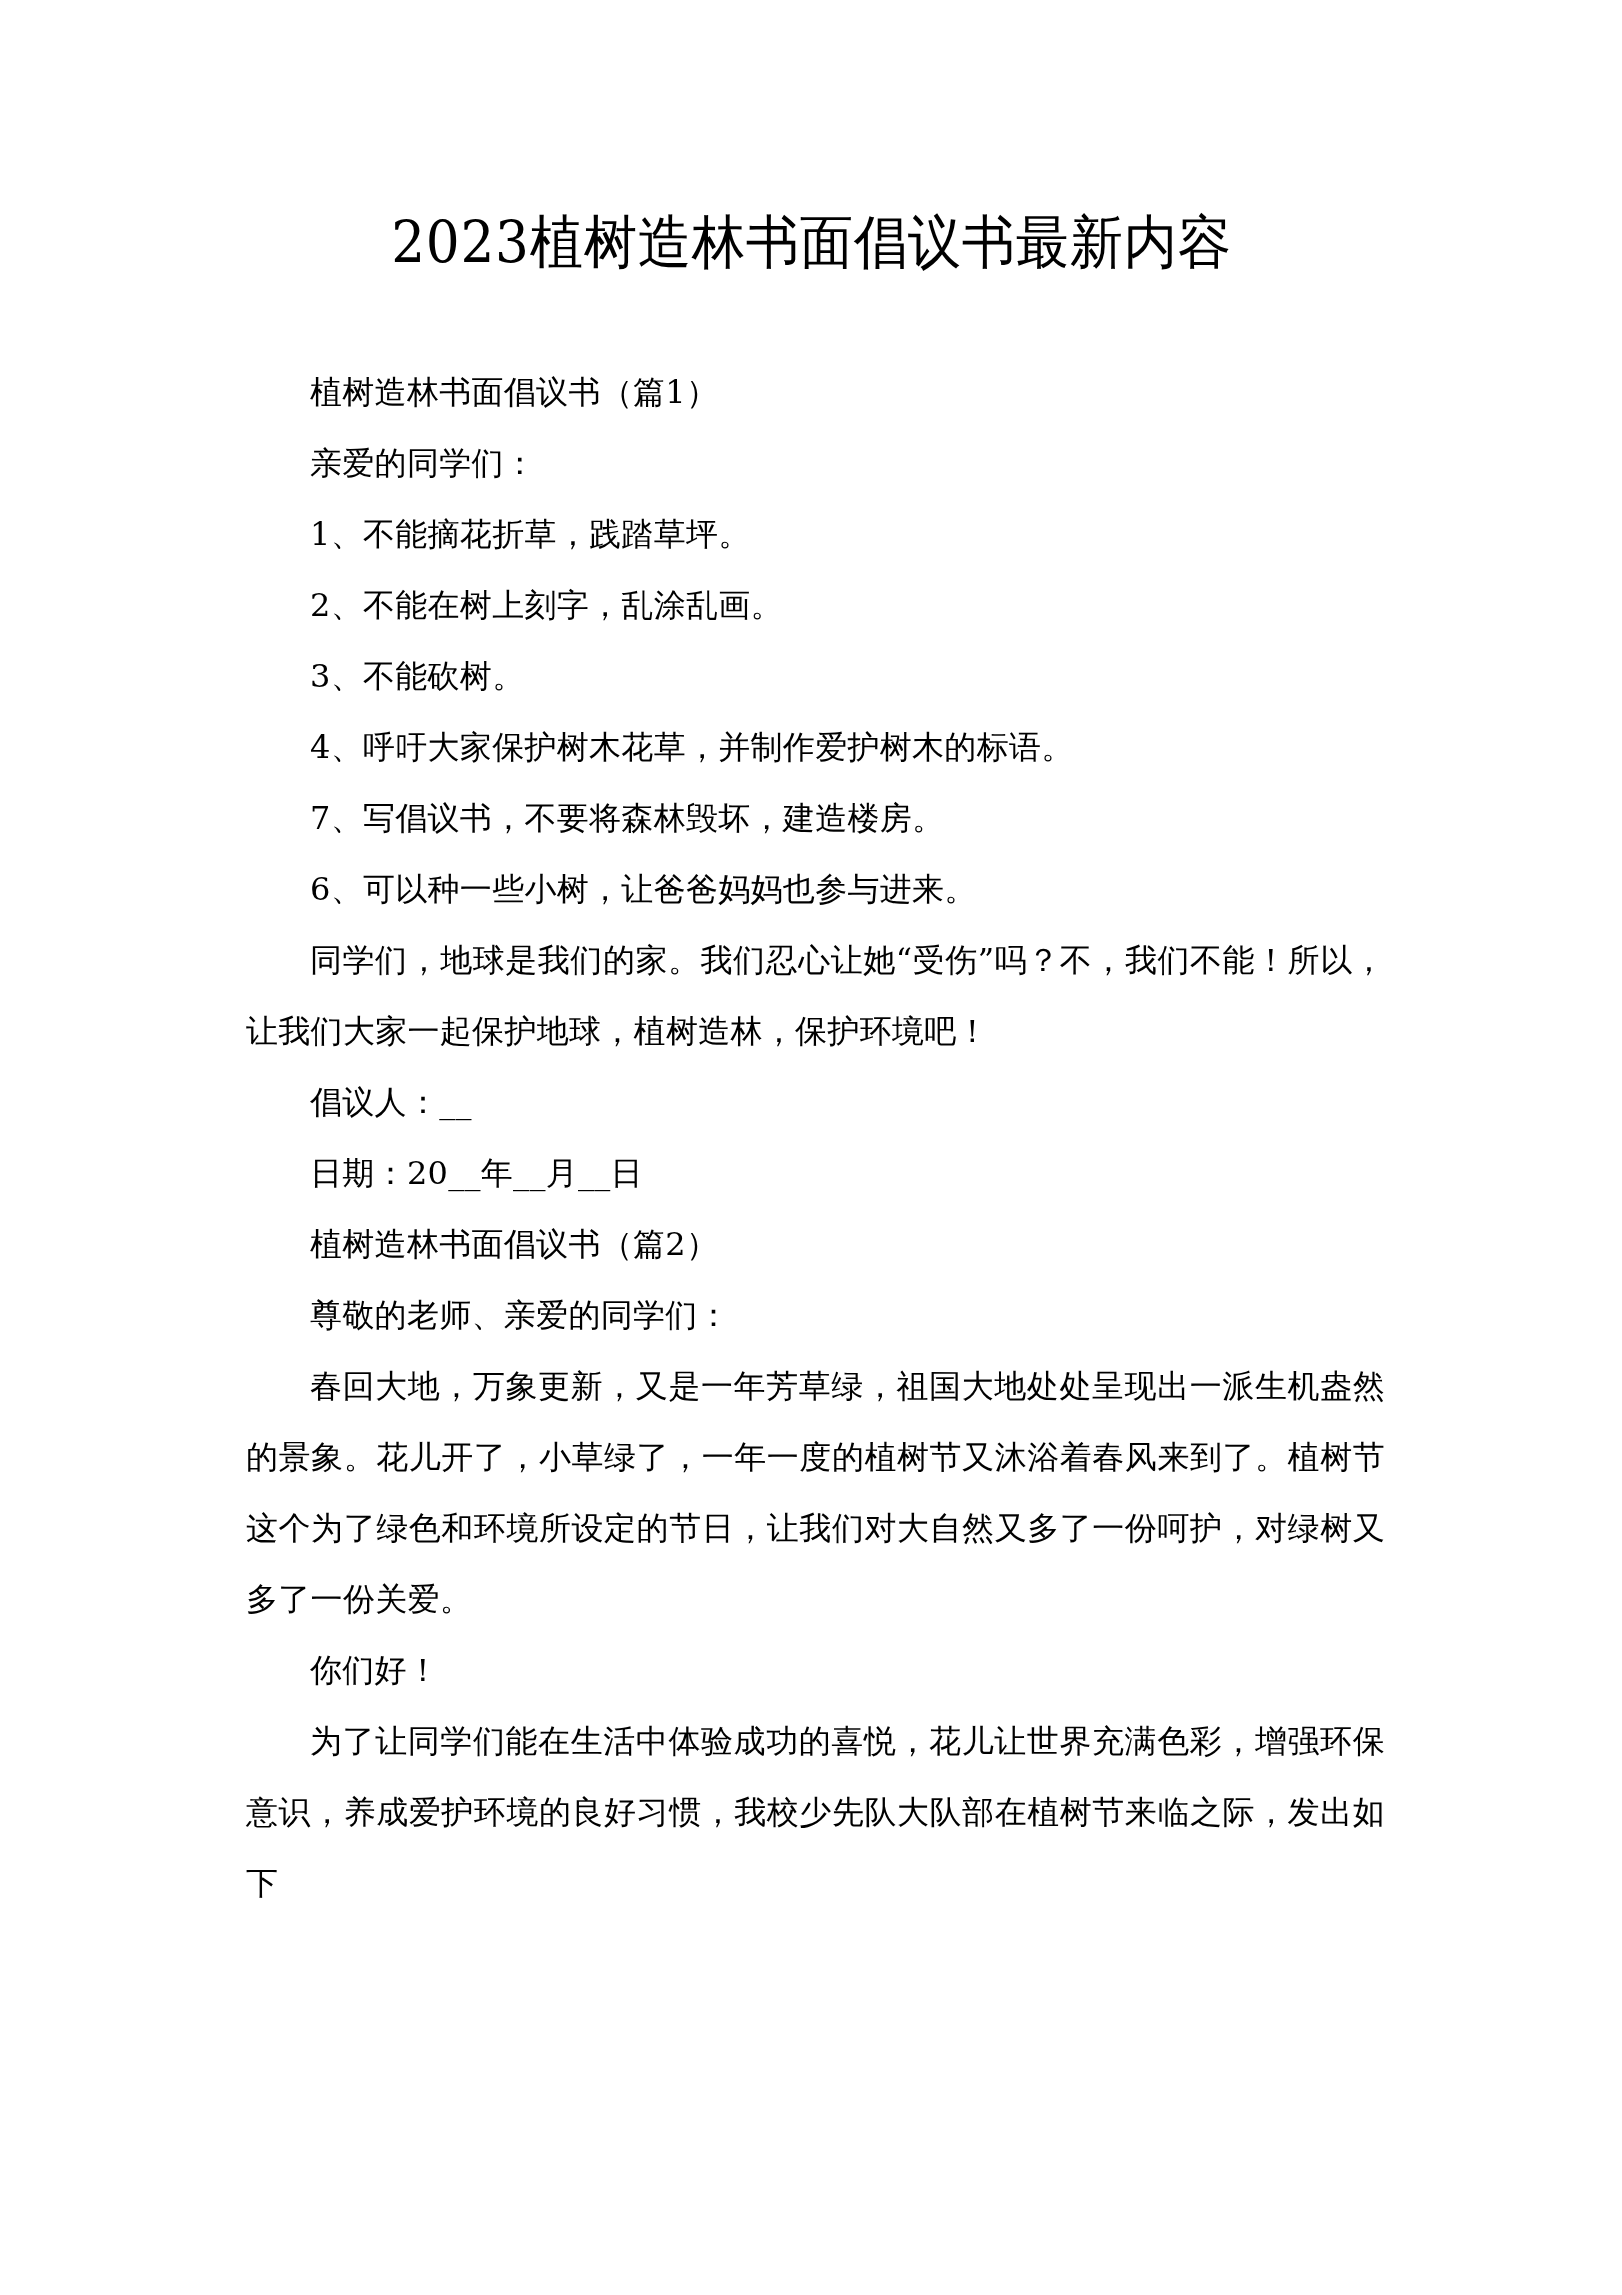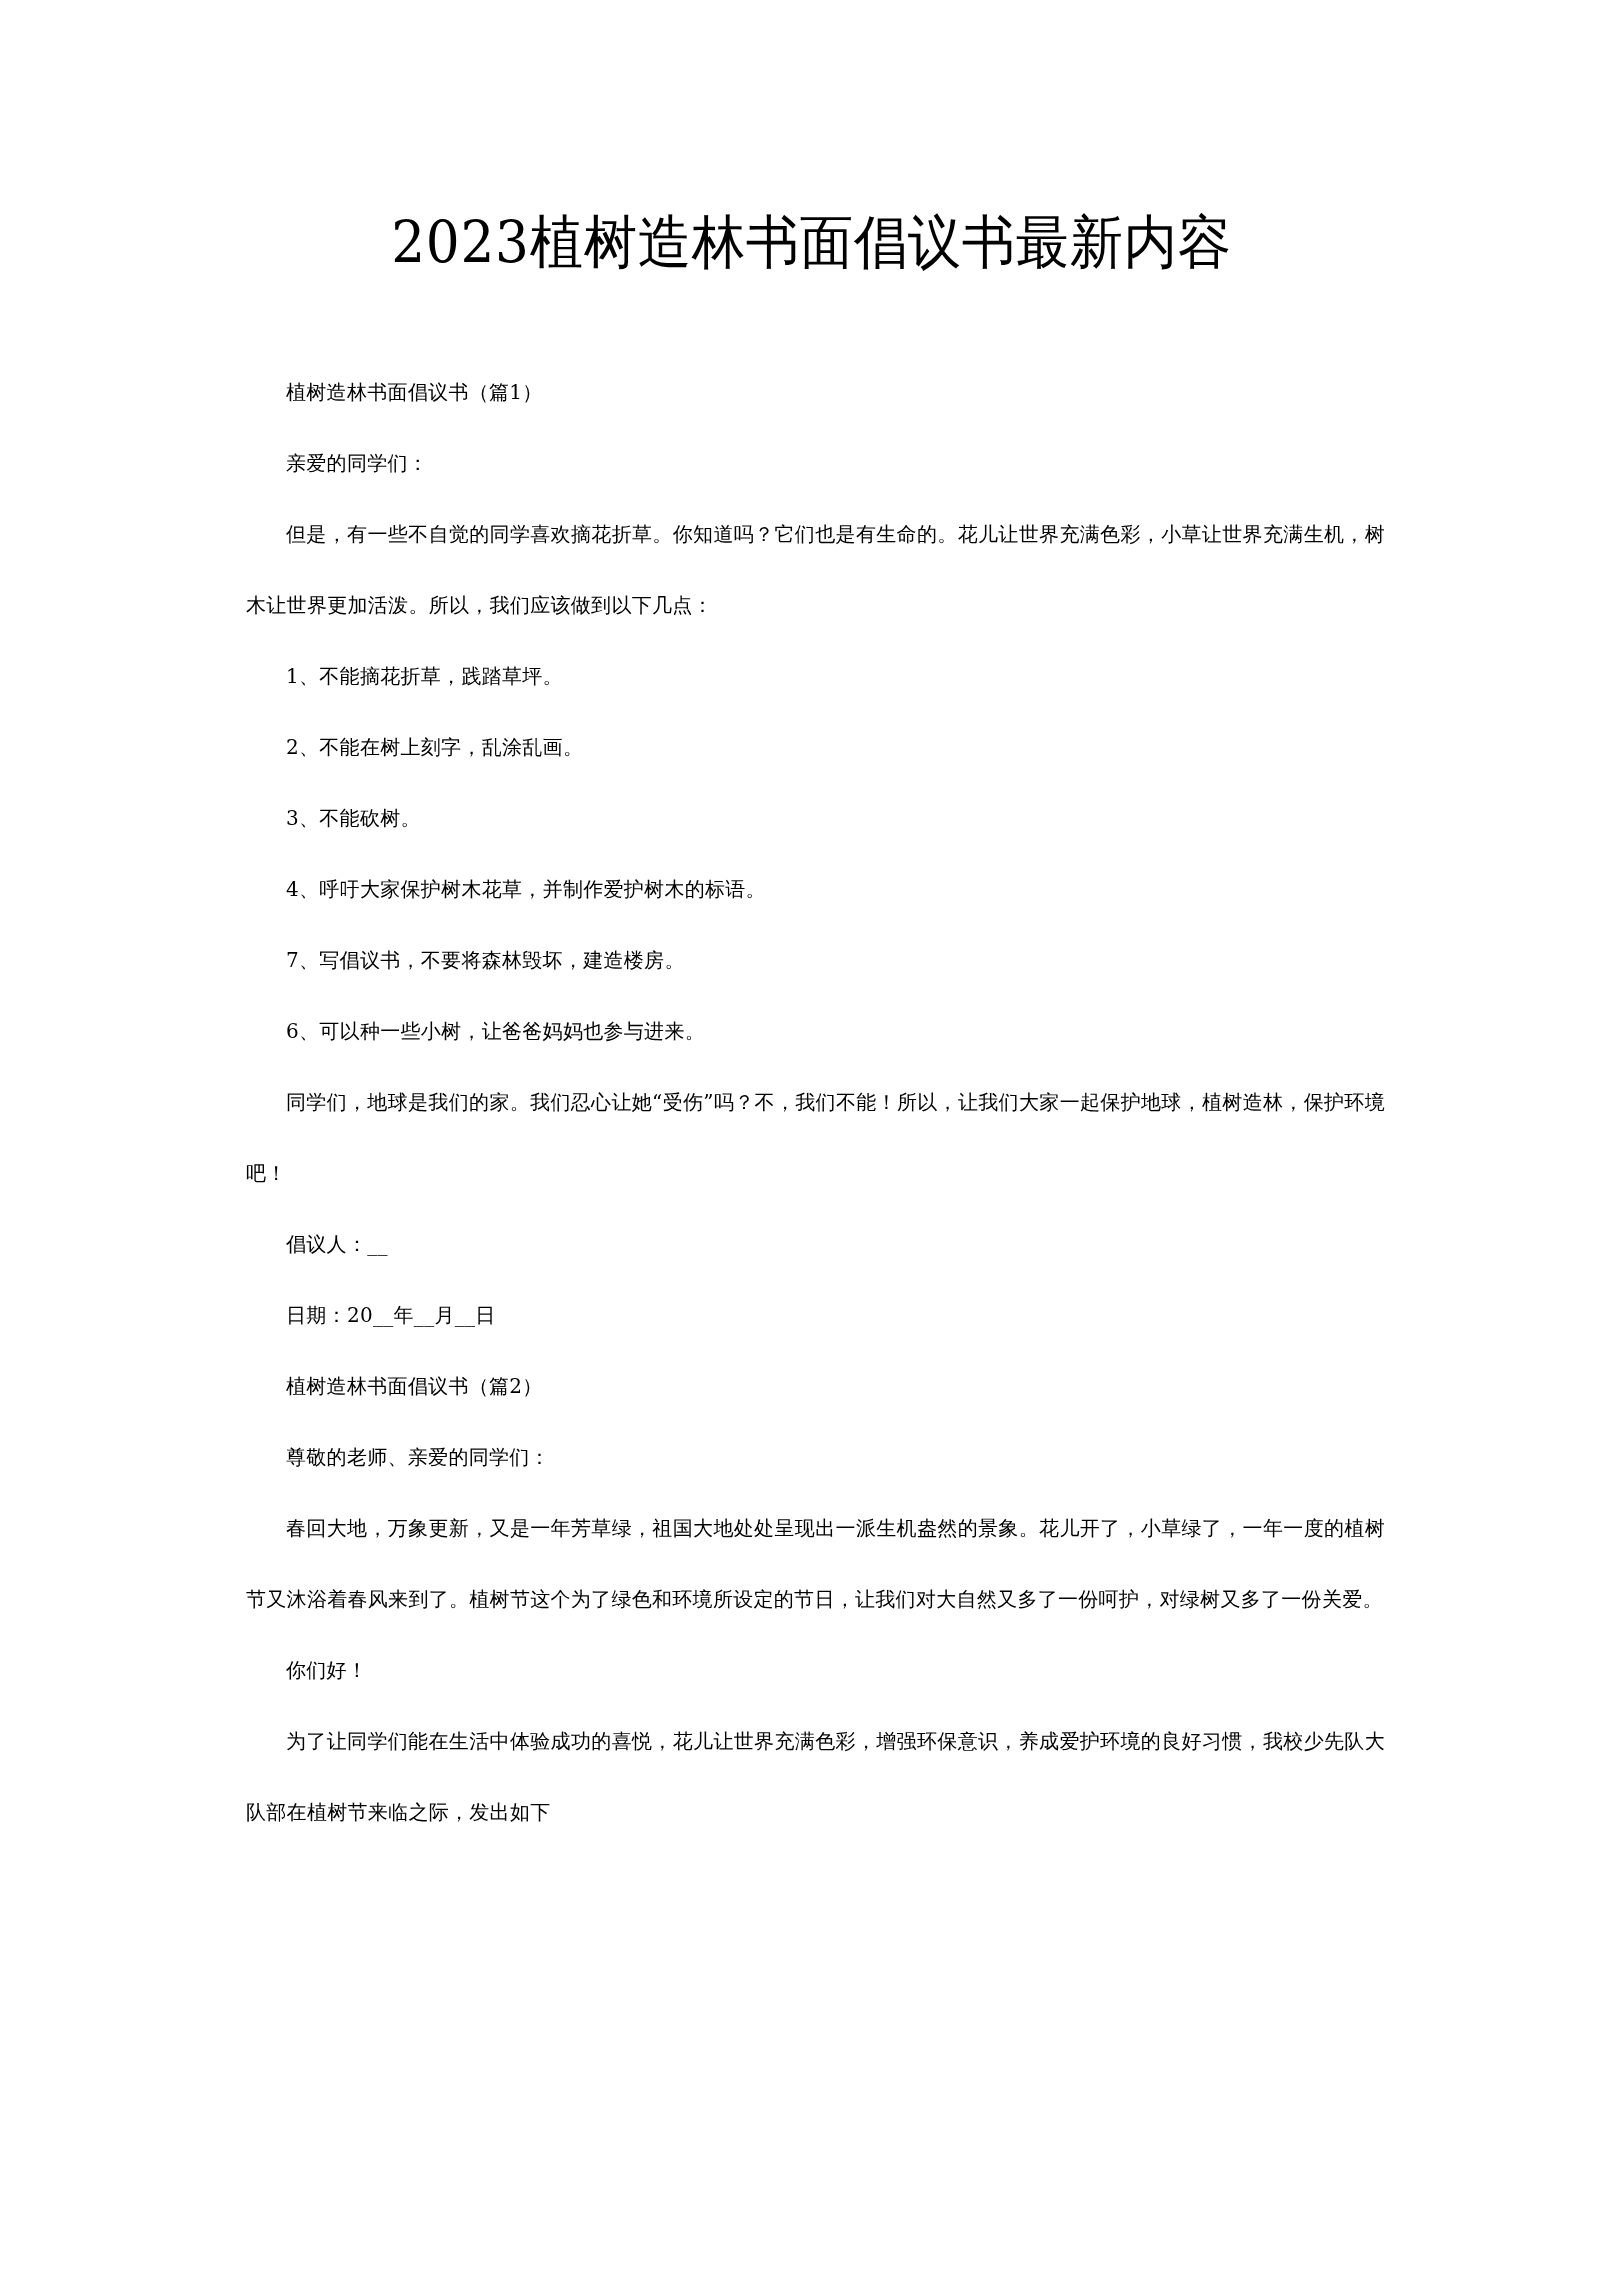--- a/index.html
+++ b/index.html
@@ -39,42 +39,41 @@
       transform-origin: center;
     }
     .body {
       position: absolute;
       left: 246px;
       top: 357px;
       width: 1139px;
     }
     .para {
       margin: 0;
-      font-size: 20px;
+      font-size: 32px;
       line-height: 71px;
       text-indent: 2em;
       text-align: justify;
       letter-spacing: 0.3px;
       white-space: normal;
       word-break: break-all;
     }
     .para.hang {
       text-indent: 2em;
     }
   </style>
 </head>
 <body>
 
 <div class="page">
   <h1 class="doc-title">2023植树造林书面倡议书最新内容</h1>
 
   <div class="body">
     <p class="para">植树造林书面倡议书（篇1）</p>
     <p class="para">亲爱的同学们：</p>
-    <p class="para">但是，有一些不自觉的同学喜欢摘花折草。你知道吗？它们也是有生命的。花儿让世界充满色彩，小草让世界充满生机，树木让世界更加活泼。所以，我们应该做到以下几点：</p>
     <p class="para hang">1、不能摘花折草，践踏草坪。</p>
     <p class="para hang">2、不能在树上刻字，乱涂乱画。</p>
     <p class="para hang">3、不能砍树。</p>
     <p class="para hang">4、呼吁大家保护树木花草，并制作爱护树木的标语。</p>
     <p class="para hang">7、写倡议书，不要将森林毁坏，建造楼房。</p>
     <p class="para hang">6、可以种一些小树，让爸爸妈妈也参与进来。</p>
     <p class="para">同学们，地球是我们的家。我们忍心让她“受伤”吗？不，我们不能！所以，让我们大家一起保护地球，植树造林，保护环境吧！</p>
     <p class="para">倡议人：__</p>
     <p class="para">日期：20__年__月__日</p>
     <p class="para">植树造林书面倡议书（篇2）</p>

